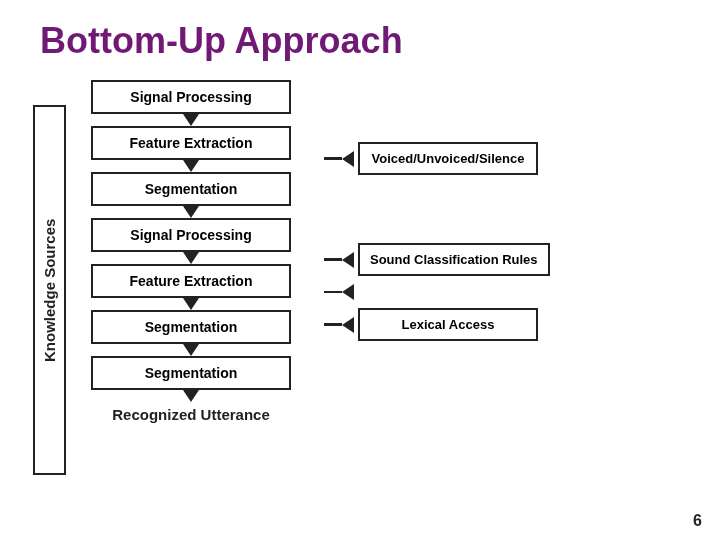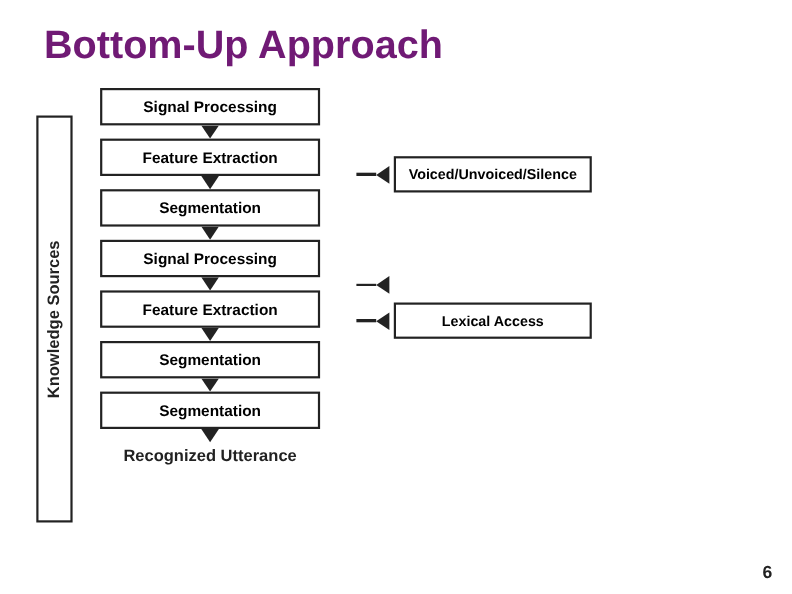--- a/index.html
+++ b/index.html
@@ -215,20 +215,27 @@
       <div class="rule-row">
         <div class="h-line"></div>
         <div class="arrow-left"></div>
         <div class="rule-box">
           <span>Voiced/Unvoiced/Silence</span>
         </div>
       </div>
 
       <div style="height: 68px;"></div>
 
+      <div class="rule-row">
+        <div class="h-line"></div>
+        <div class="arrow-left"></div>
+        <div class="rule-box">
+          <span>Sound Classification Rules</span>
+        </div>
+      </div>
 
       <div style="height: 8px;"></div>
 
       <div class="rule-row">
         <div class="h-line"></div>
         <div class="arrow-left"></div>
       </div>
 
       <div style="height: 8px;"></div>
 

